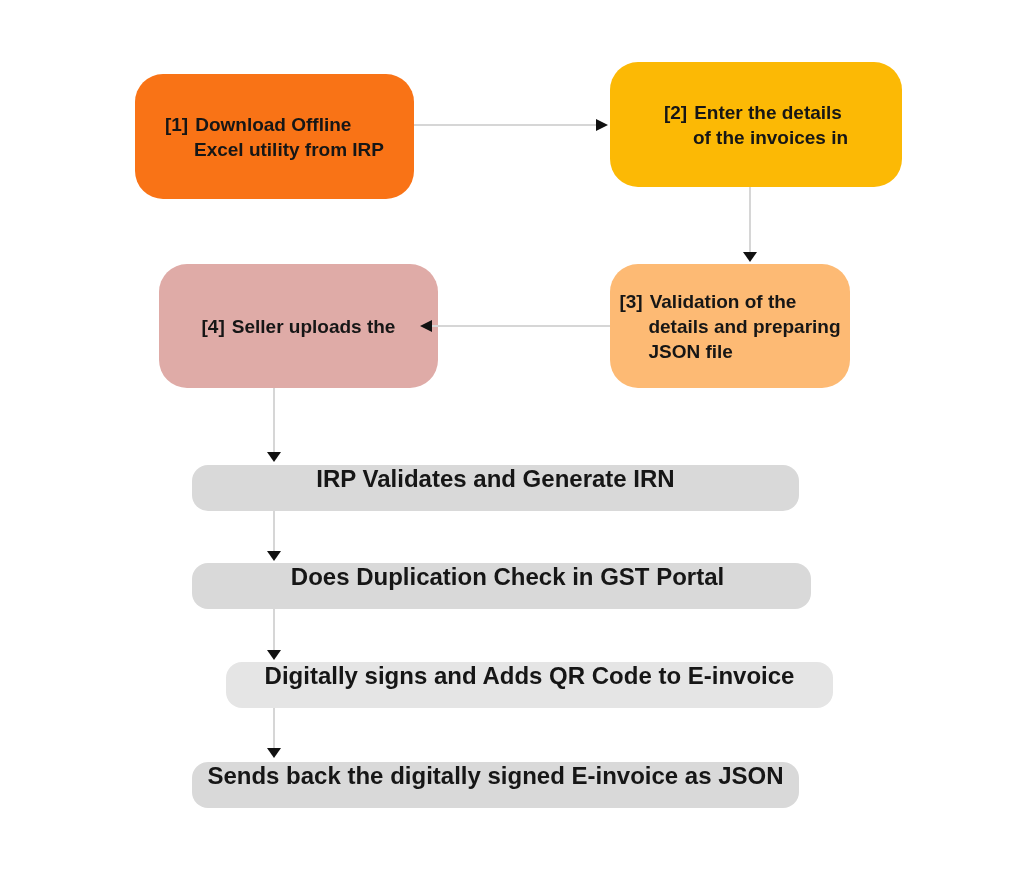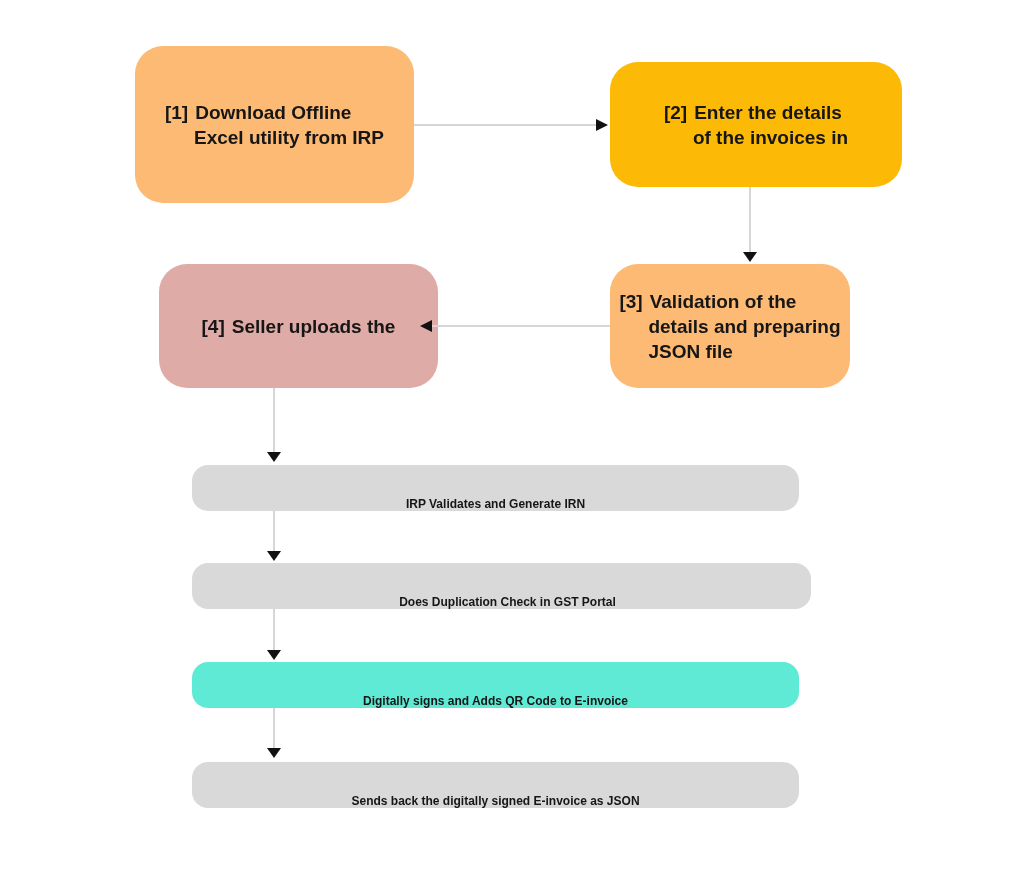--- a/index.html
+++ b/index.html
@@ -33,42 +33,42 @@
   .bline .tag { margin-right: 7px; }
   .bline.rest { padding-left: 29px; }
   
   .pbar {
     position: absolute;
     left: 192px;
     width: 607px;
     height: 46px;
     border-radius: 16px;
     display: flex;
-    align-items: flex-end;
+    align-items: flex-start;
     justify-content: center;
     color: #161616;
     font-weight: 700;
-    font-size: 12px;
+    font-size: 24px;
     white-space: nowrap;
   }
   
   .hline { position: absolute; height: 2px; }
   .vline { position: absolute; width: 2px; }
   
   .ah { position: absolute; width: 0; height: 0; }
   .ah-down  { border-left: 7px solid transparent; border-right: 7px solid transparent; border-top-style: solid; border-top-width: 10px; }
   .ah-right { border-top: 6px solid transparent; border-bottom: 6px solid transparent; border-left-style: solid; border-left-width: 12px; }
   .ah-left  { border-top: 6px solid transparent; border-bottom: 6px solid transparent; border-right-style: solid; border-right-width: 12px; }
 </style>
 </head>
 <body>
 
 <div class="canvas">
 
-  <div class="fbox" style="left: 135px; top: 46px; width: 279px; height: 157px; background-color: #fdba74;">
+  <div class="fbox" style="left: 135px; top: 74px; width: 279px; height: 125px; background-color: #f97316;">
     <div class="btxt">
       <div class="bline"><span class="tag">[1]</span><span>Download Offline</span></div>
       <div class="bline rest">Excel utility from IRP</div>
     </div>
   </div>
 
   <div class="fbox" style="left: 610px; top: 62px; width: 292px; height: 125px; background-color: rgb(252, 185, 5);">
     <div class="btxt">
       <div class="bline"><span class="tag">[2]</span><span>Enter the details</span></div>
       <div class="bline rest">of the invoices in</div>
@@ -108,21 +108,21 @@
   <div class="vline" style="left: 273px; top: 511px; height: 40px; background-color: rgb(214, 214, 214);"></div>
   <div class="ah ah-down" style="left: 267px; top: 551px; border-top-color: rgb(17, 17, 17);"></div>
 
   <div class="pbar" style="top: 563px; background-color: rgb(217, 217, 217); padding-left: 12px;">
     <span>Does Duplication Check in GST Portal</span>
   </div>
 
   <div class="vline" style="left: 273px; top: 609px; height: 41px; background-color: rgb(214, 214, 214);"></div>
   <div class="ah ah-down" style="left: 267px; top: 650px; border-top-color: rgb(17, 17, 17);"></div>
 
-  <div class="pbar" style="top: 662px; background-color: #5eead4;">
+  <div class="pbar" style="top: 662px; background-color: #e5e5e5; margin-left: 34px;">
     <span>Digitally signs and Adds QR Code to E-invoice</span>
   </div>
 
   <div class="vline" style="left: 273px; top: 708px; height: 40px; background-color: rgb(214, 214, 214);"></div>
   <div class="ah ah-down" style="left: 267px; top: 748px; border-top-color: rgb(17, 17, 17);"></div>
 
   <div class="pbar" style="top: 762px; background-color: rgb(217, 217, 217);">
     <span>Sends back the digitally signed E-invoice as JSON</span>
   </div>
 

